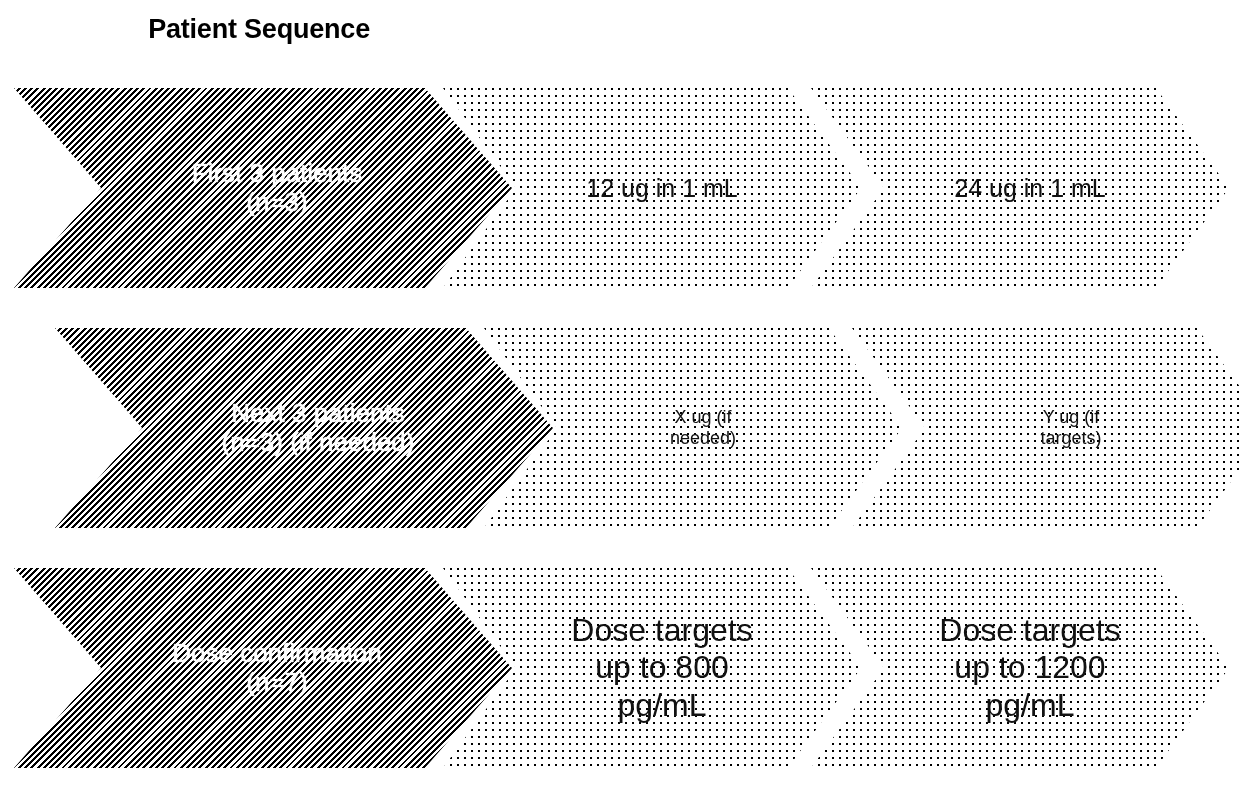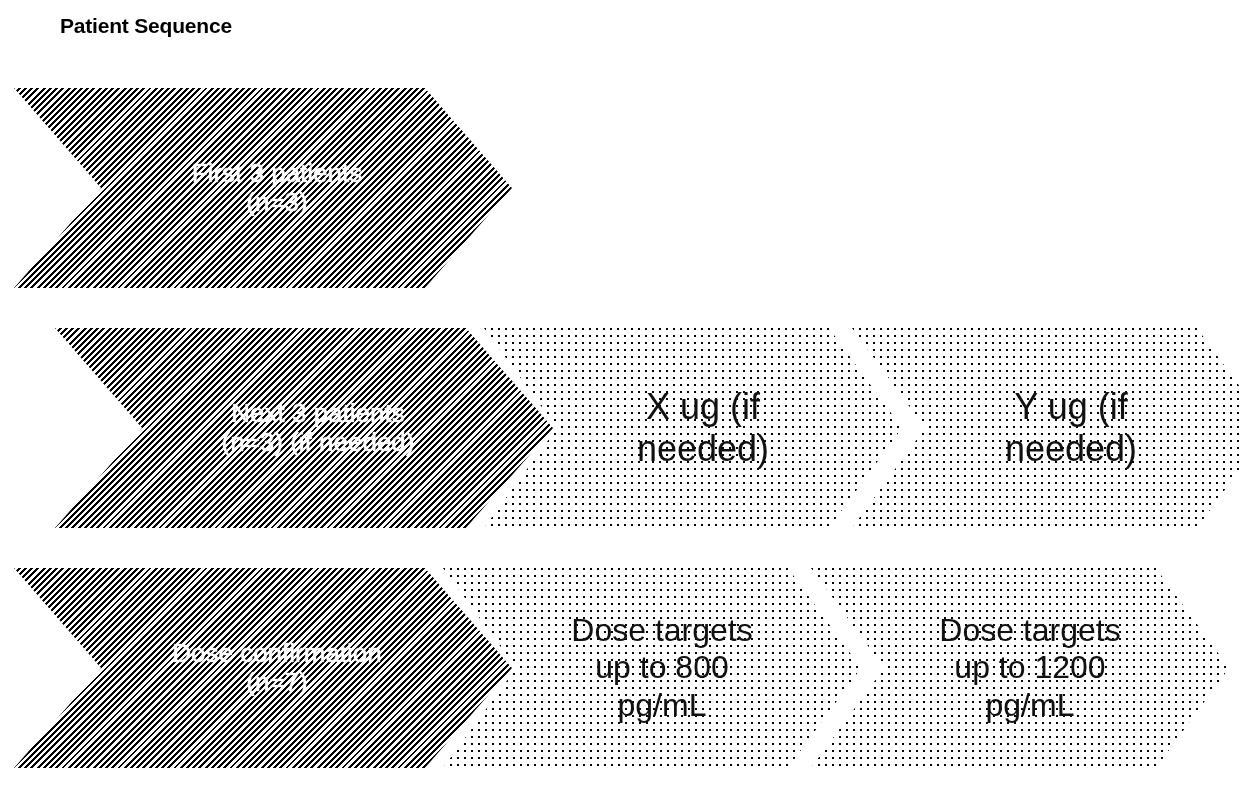--- a/index.html
+++ b/index.html
@@ -21,24 +21,24 @@
   .header-row {
     position: absolute;
     left: 0;
     top: 0;
     width: 1239px;
     height: 80px;
   }
   .col-head {
     position: absolute;
     top: 14px;
-    font-size: 21px;
+    font-size: 27px;
     font-weight: bold;
     letter-spacing: -0.2px;
-    text-align: left;
+    text-align: right;
     white-space: nowrap;
   }
   .col-head.c0 { left: 60px;  width: 310px; }
   .col-head.c1 { left: 500px; width: 230px; }
   .col-head.c2 { left: 870px; width: 230px; }
 
   
   .rows { position: absolute; left: 0; top: 0; width: 1239px; height: 789px; padding-left: 36px; }
 
   .chev-row {
@@ -108,50 +108,56 @@
 
   .chev.light .chev-label {
     color: #111111;
     font-size: 25px;
     font-weight: 400;
     transform: translateX(10px);
   }
 
   .chev.light.one-line .chev-label { font-size: 25px; }
   .chev.light.three-line .chev-label { font-size: 32px; line-height: 1.16; }
-  .chev.light.two-line .chev-label { font-size: 36px; line-height: 1.16; }
+  .chev.light.two-line .chev-label { font-size: 18px; line-height: 1.16; }
 </style>
 </head>
 <body>
 
 <div class="header-row">
   <div class="col-head c0">Patient Sequence</div>
 </div>
 
 <div class="rows">
 
   <div class="chev-row r0">
     <div class="chev dark">
       <span class="chev-label">First 3 patients
 (n=3)</span>
     </div>
+    <div class="chev light d1 one-line">
+      <span class="chev-label">12 ug in 1 mL</span>
+    </div>
+    <div class="chev light d2 one-line">
+      <span class="chev-label">24 ug in 1 mL</span>
+    </div>
   </div>
 
   <div class="chev-row r1">
     <div class="chev dark">
       <span class="chev-label">Next 3 patients
 (n=3) (if needed)</span>
     </div>
     <div class="chev light d1 two-line">
       <span class="chev-label">X ug (if
 needed)</span>
     </div>
     <div class="chev light d2 two-line">
       <span class="chev-label">Y ug (if
-needed)</span>
+targets)</span>
     </div>
   </div>
 
   <div class="chev-row r2">
     <div class="chev dark">
       <span class="chev-label">Dose confirmation
 (n=7)</span>
     </div>
     <div class="chev light d1 three-line">
       <span class="chev-label">Dose targets

